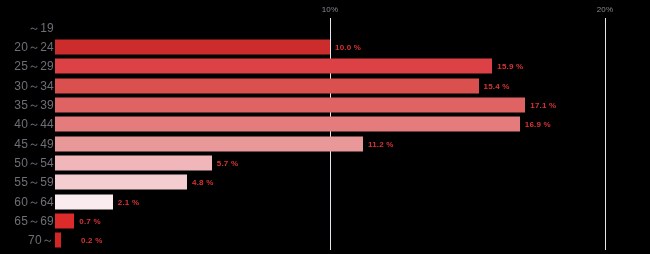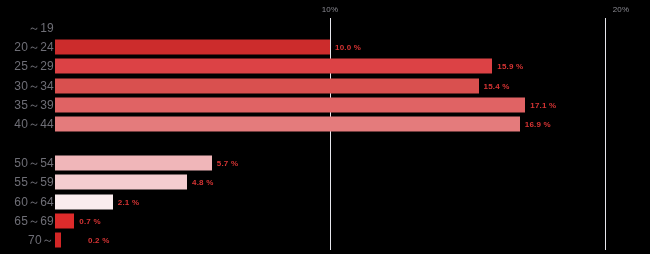--- a/index.html
+++ b/index.html
@@ -87,21 +87,21 @@
 </style>
 </head>
 <body>
 
 <div id="chart-root">
   <div class="plot-area">
     <div id="gridlines">
         <div class="gridline" style="left: 330px;"></div>
         <div class="grid-label" style="left: 330px;">10%</div>
         <div class="gridline" style="left: 605px;"></div>
-        <div class="grid-label" style="left: 605px; margin-left: 16px;">20%</div>
+        <div class="grid-label" style="left: 605px;">20%</div>
       </div>
     <div class="rows" id="rows">
         <div class="row" style="top: 0px; height: 19.3333px;">
           <div class="cat-label">～19</div>
         </div>
         <div class="row" style="top: 19.3333px; height: 19.3333px;">
           <div class="cat-label">20～24</div>
           <div class="bar" style="width: 275px; background: rgb(204, 44, 44);"></div>
           <div class="val-label" style="left: 335px; color: rgb(216, 52, 52);">10.0 %</div>
         </div>
@@ -118,20 +118,25 @@
         <div class="row" style="top: 77.3333px; height: 19.3333px;">
           <div class="cat-label">35～39</div>
           <div class="bar" style="width: 470.25px; background: rgb(224, 99, 100);"></div>
           <div class="val-label" style="left: 530.25px; color: rgb(216, 52, 52);">17.1 %</div>
         </div>
         <div class="row" style="top: 96.6667px; height: 19.3333px;">
           <div class="cat-label">40～44</div>
           <div class="bar" style="width: 464.75px; background: rgb(228, 123, 124);"></div>
           <div class="val-label" style="left: 524.75px; color: rgb(216, 52, 52);">16.9 %</div>
         </div>
+        <div class="row" style="top: 116px; height: 19.3333px;">
+          <div class="cat-label">45～49</div>
+          <div class="bar" style="width: 308px; background: rgb(233, 152, 154);"></div>
+          <div class="val-label" style="left: 368px; color: rgb(216, 52, 52);">11.2 %</div>
+        </div>
         <div class="row" style="top: 135.333px; height: 19.3333px;">
           <div class="cat-label">50～54</div>
           <div class="bar" style="width: 156.75px; background: rgb(240, 182, 185);"></div>
           <div class="val-label" style="left: 216.75px; color: rgb(216, 52, 52);">5.7 %</div>
         </div>
         <div class="row" style="top: 154.667px; height: 19.3333px;">
           <div class="cat-label">55～59</div>
           <div class="bar" style="width: 132px; background: rgb(244, 205, 208);"></div>
           <div class="val-label" style="left: 192px; color: rgb(216, 52, 52);">4.8 %</div>
         </div>
@@ -141,17 +146,17 @@
           <div class="val-label" style="left: 117.75px; color: rgb(216, 52, 52);">2.1 %</div>
         </div>
         <div class="row" style="top: 193.333px; height: 19.3333px;">
           <div class="cat-label">65～69</div>
           <div class="bar" style="width: 19.25px; background: rgb(221, 43, 43);"></div>
           <div class="val-label" style="left: 79.25px; color: rgb(216, 52, 52); text-align: right;">0.7 %</div>
         </div>
         <div class="row" style="top: 212.667px; height: 19.3333px;">
           <div class="cat-label">70～</div>
           <div class="bar" style="width: 5.5px; background: rgb(210, 38, 38);"></div>
-          <div class="val-label" style="left: 58px; color: rgb(216, 52, 52); padding-left: 30px;">0.2 %</div>
+          <div class="val-label" style="left: 51px; color: rgb(216, 52, 52); padding-left: 30px;">0.2 %</div>
         </div>
       </div>
   </div>
 </div>
 
 </body></html>

